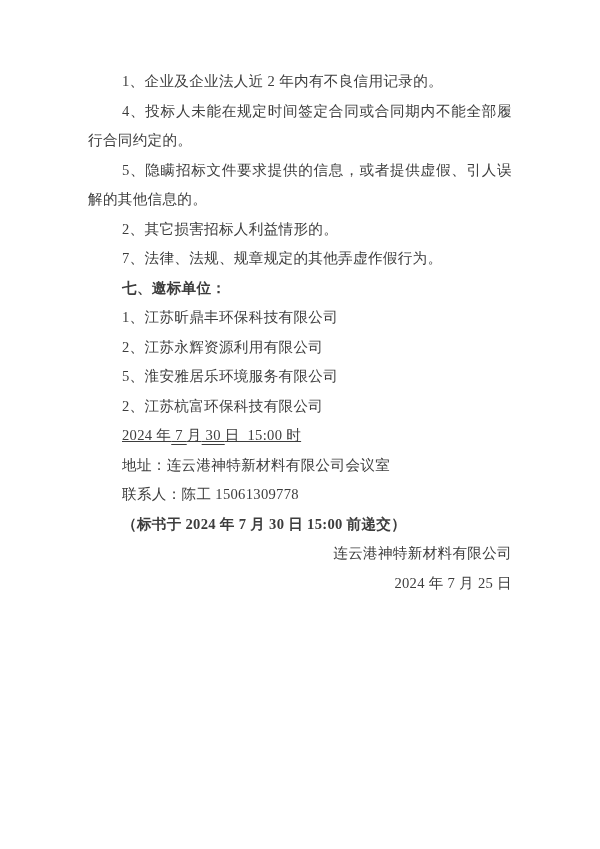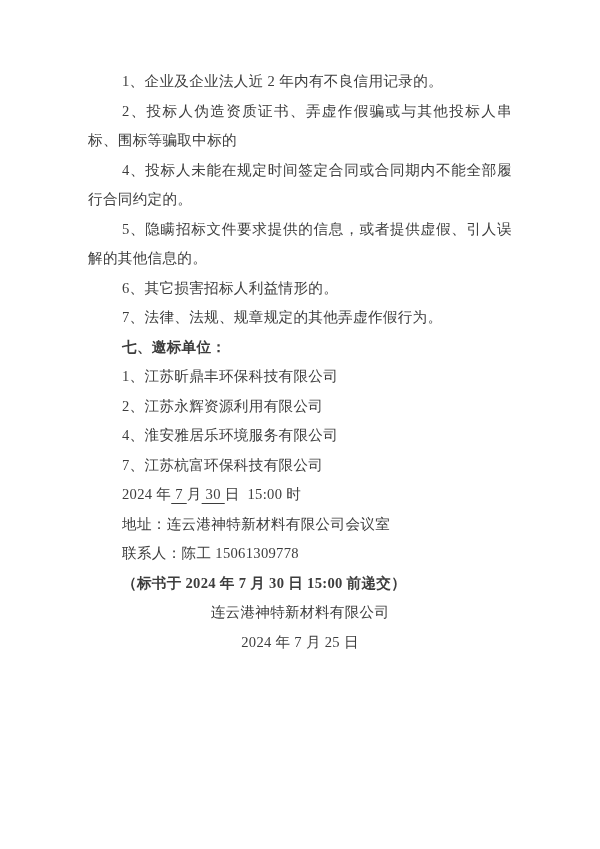--- a/index.html
+++ b/index.html
@@ -27,51 +27,51 @@
   }
   .para {
     margin: 0;
     text-indent: 34px;
     text-align: justify;
   }
   .para.bold {
     font-weight: bold;
   }
   .para.right {
-    text-align: center;
+    text-align: right;
     text-indent: 0;
   }
   .datetime-line {
     white-space: pre-wrap;
+    text-decoration: underline;
   }
   .u {
     text-decoration: underline;
     text-decoration-thickness: 1px;
     text-underline-offset: 4px;
   }
 </style>
 </head>
 <body>
 
 <div class="page">
   <div class="doc-body">
 
     <p class="para">1、企业及企业法人近 2 年内有不良信用记录的。</p>
-    <p class="para">2、投标人伪造资质证书、弄虚作假骗或与其他投标人串标、围标等骗取中标的</p>
     <p class="para">4、投标人未能在规定时间签定合同或合同期内不能全部履行合同约定的。</p>
     <p class="para">5、隐瞒招标文件要求提供的信息，或者提供虚假、引人误解的其他信息的。</p>
-    <p class="para">6、其它损害招标人利益情形的。</p>
+    <p class="para">2、其它损害招标人利益情形的。</p>
     <p class="para">7、法律、法规、规章规定的其他弄虚作假行为。</p>
 
     <p class="para bold">七、邀标单位：</p>
 
     <p class="para">1、江苏昕鼎丰环保科技有限公司</p>
     <p class="para">2、江苏永辉资源利用有限公司</p>
-    <p class="para">4、淮安雅居乐环境服务有限公司</p>
-    <p class="para">7、江苏杭富环保科技有限公司</p>
+    <p class="para">5、淮安雅居乐环境服务有限公司</p>
+    <p class="para">2、江苏杭富环保科技有限公司</p>
 
 
     <p class="para datetime-line"><span>2024 年</span><span class="u"> 7 </span><span>月</span><span class="u"> 30 </span><span>日  15:00 时</span></p>
 
     <p class="para">地址：连云港神特新材料有限公司会议室</p>
     <p class="para">联系人：陈工 15061309778</p>
     <p class="para bold">（标书于 2024 年 7 月 30 日 15:00 前递交）</p>
 
     <p class="para right">连云港神特新材料有限公司</p>
     <p class="para right">2024 年 7 月 25 日</p>

